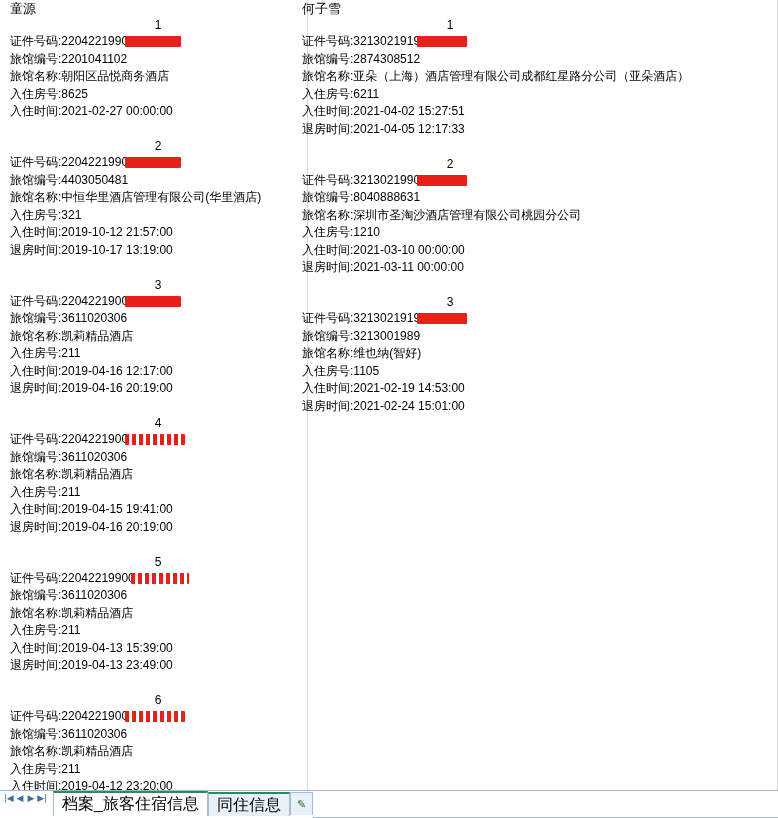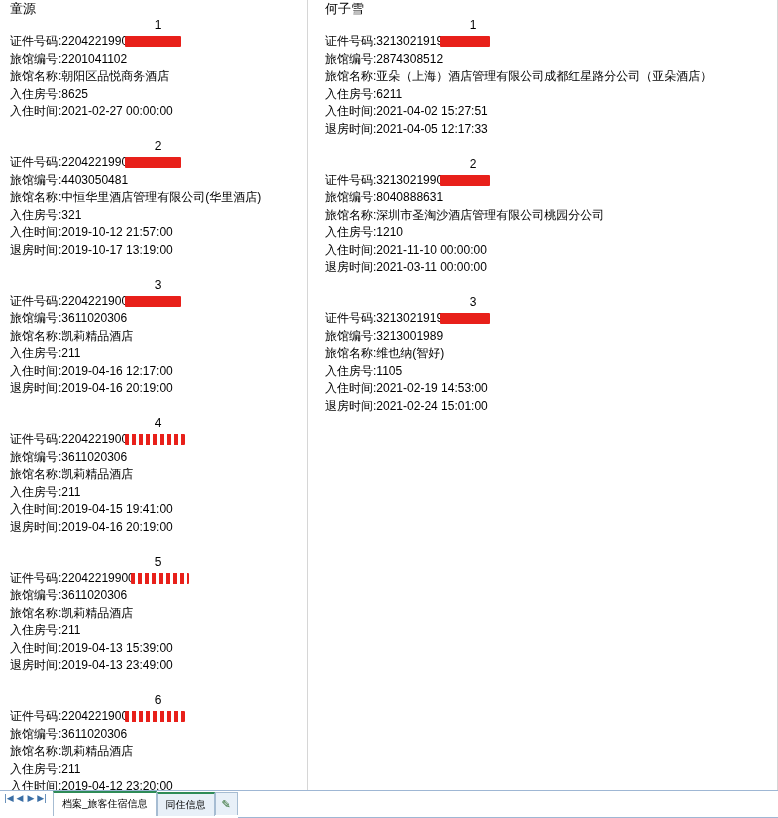--- a/index.html
+++ b/index.html
@@ -22,21 +22,21 @@
     background: #ffffff;
     box-sizing: border-box;
   }
   .col {
     position: absolute;
     top: 0;
     width: 308px;
     box-sizing: border-box;
   }
   .col-left { left: 8px; }
-  .col-right { left: 323px; }
+  .col-right { left: 300px; }
   .col-header {
     font-size: 13px;
     line-height: 17px;
     height: 17px;
     padding-left: 2px;
     white-space: nowrap;
   }
   .record {
     margin: 0;
     padding: 0;
@@ -113,21 +113,21 @@
     width: 10px;
     text-align: center;
     user-select: none;
   }
   .tabs {
     display: flex;
     align-items: flex-start;
     margin-left: 2px;
   }
   .tab {
-    font-size: 10px;
+    font-size: 16px;
     line-height: 18px;
     padding: 2px 8px 2px 8px;
     border: 1px solid #a6bcd2;
     border-top: 2px solid #2e8b57;
     border-bottom: none;
     background: #e8f0f8;
     color: #000;
     position: relative;
     top: 1px;
     white-space: nowrap;
@@ -268,21 +268,21 @@
 
     <div class="record">
       <div class="rec-index">2</div>
       <div class="field">
         <span>证件号码:</span><span>32130219</span><span>90040</span>
         <span class="redact" style="left:117px;width:50px;"></span>
       </div>
       <div class="field"><span>旅馆编号:</span><span>8040888631</span></div>
       <div class="field wide"><span>旅馆名称:</span><span>深圳市圣淘沙酒店管理有限公司桃园分公司</span></div>
       <div class="field"><span>入住房号:</span><span>1210</span></div>
-      <div class="field"><span>入住时间:</span><span>2021-11-10 00:00:00</span></div>
+      <div class="field"><span>入住时间:</span><span>2021-03-10 00:00:00</span></div>
       <div class="field"><span>退房时间:</span><span>2021-03-11 00:00:00</span></div>
       <div class="blank"></div>
     </div>
 
     <div class="record">
       <div class="rec-index">3</div>
       <div class="field">
         <span>证件号码:</span><span>32130219</span><span>190040</span>
         <span class="redact" style="left:117px;width:50px;"></span>
       </div>

